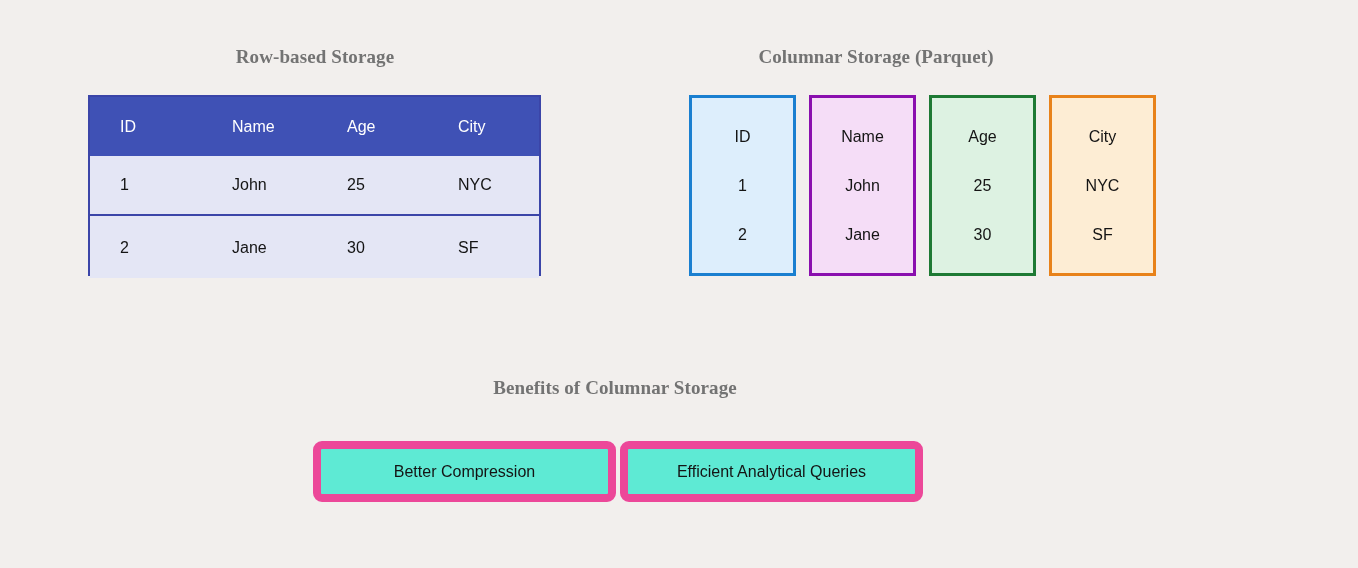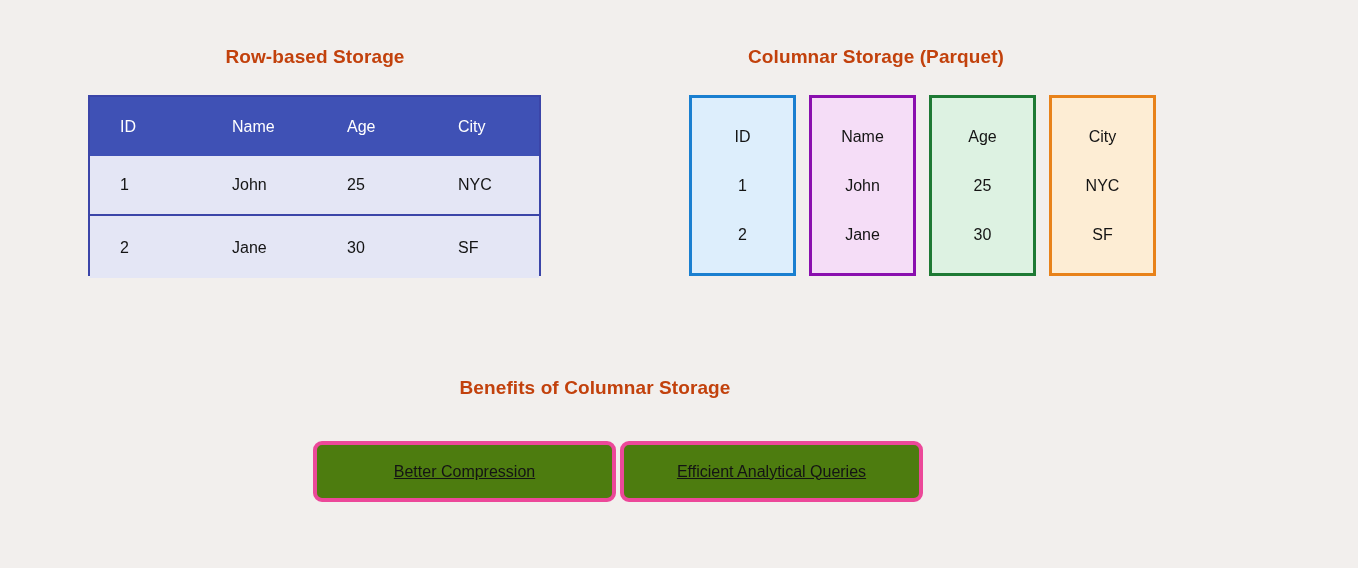--- a/index.html
+++ b/index.html
@@ -21,28 +21,29 @@
     top: 0;
     width: 1358px;
     height: 568px;
   }
 
   
   .section-title {
     position: absolute;
     font-size: 19px;
     font-weight: bold;
-    color: #c2410c;
+    color: #737373;
     text-align: center;
     letter-spacing: 0.1px;
     white-space: nowrap;
+    font-family: Liberation Serif, serif;
   }
   #row-title       { left: 115px; top: 46px; width: 400px; }
   #col-title       { left: 676px; top: 46px; width: 400px; }
-  #benefits-title  { left: 395px; top: 377px; width: 400px; }
+  #benefits-title  { left: 415px; top: 377px; width: 400px; }
 
   
   .row-table {
     position: absolute;
     left: 88px;
     top: 95px;
     width: 453px;
     height: 181px;
     border: 2px solid #3b45a8;
     box-sizing: border-box;
@@ -108,30 +109,29 @@
   #col-box-1 { left: 809px;  border-color: #8a0fae; background: #f5ddf7; }
   #col-box-2 { left: 929px;  border-color: #1e7a34; background: #ddf2e2; }
   #col-box-3 { left: 1049px; border-color: #e8821a; background: #fdedd4; }
 
   
   .benefit-pill {
     position: absolute;
     top: 441px;
     height: 61px;
     box-sizing: border-box;
-    border: 4px solid #ec4899;
+    border: 8px solid #ec4899;
     border-radius: 9px;
-    background: #4d7c0f;
+    background: #5eead4;
     display: flex;
     align-items: center;
     justify-content: center;
     font-size: 16px;
     color: #141414;
     white-space: nowrap;
-    text-decoration: underline;
   }
   #benefit-pill-0 { left: 313px; width: 303px; }
   #benefit-pill-1 { left: 620px; width: 303px; align-items: center; }
 </style>
 </head>
 <body>
 
 <div class="canvas">
 
   <div class="section-title" id="row-title">Row-based Storage</div>

